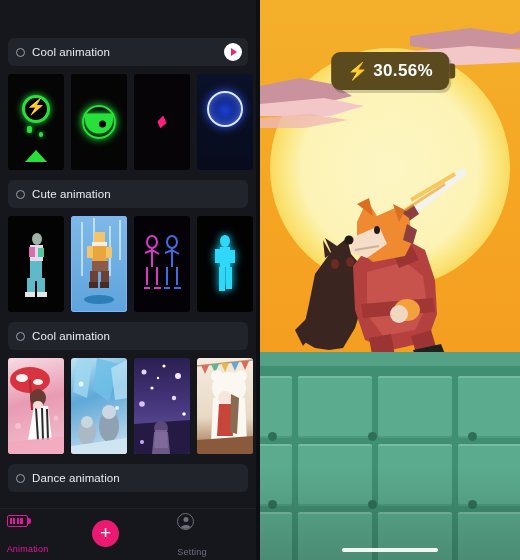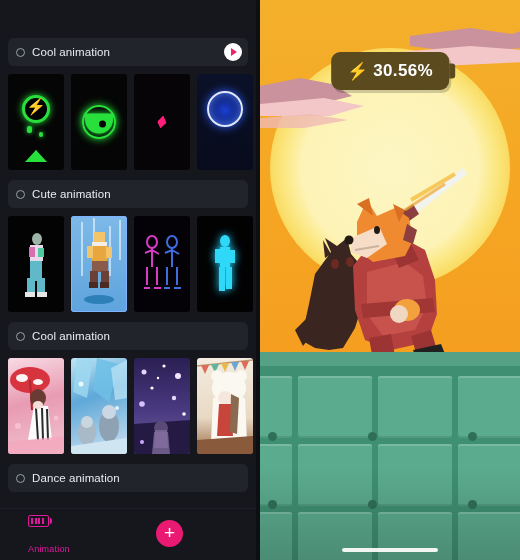--- a/index.html
+++ b/index.html
@@ -431,20 +431,24 @@
             <b></b>
             <b></b>
             <b></b>
           </span>
         <span class="nav-label active">Animation</span>
       </div>
       <div class="nav-item">
         <span class="fab">
             <span>+</span>
           </span>
+      </div>
+      <div class="nav-item">
+        <span class="avatar-ic"></span>
+        <span class="nav-label idle">Setting</span>
       </div>
     </div>
   </div>
 
   <div class="divider"></div>
 
   <div class="right-phone">
     <div class="sky"></div>
     <div class="sun"></div>
 

